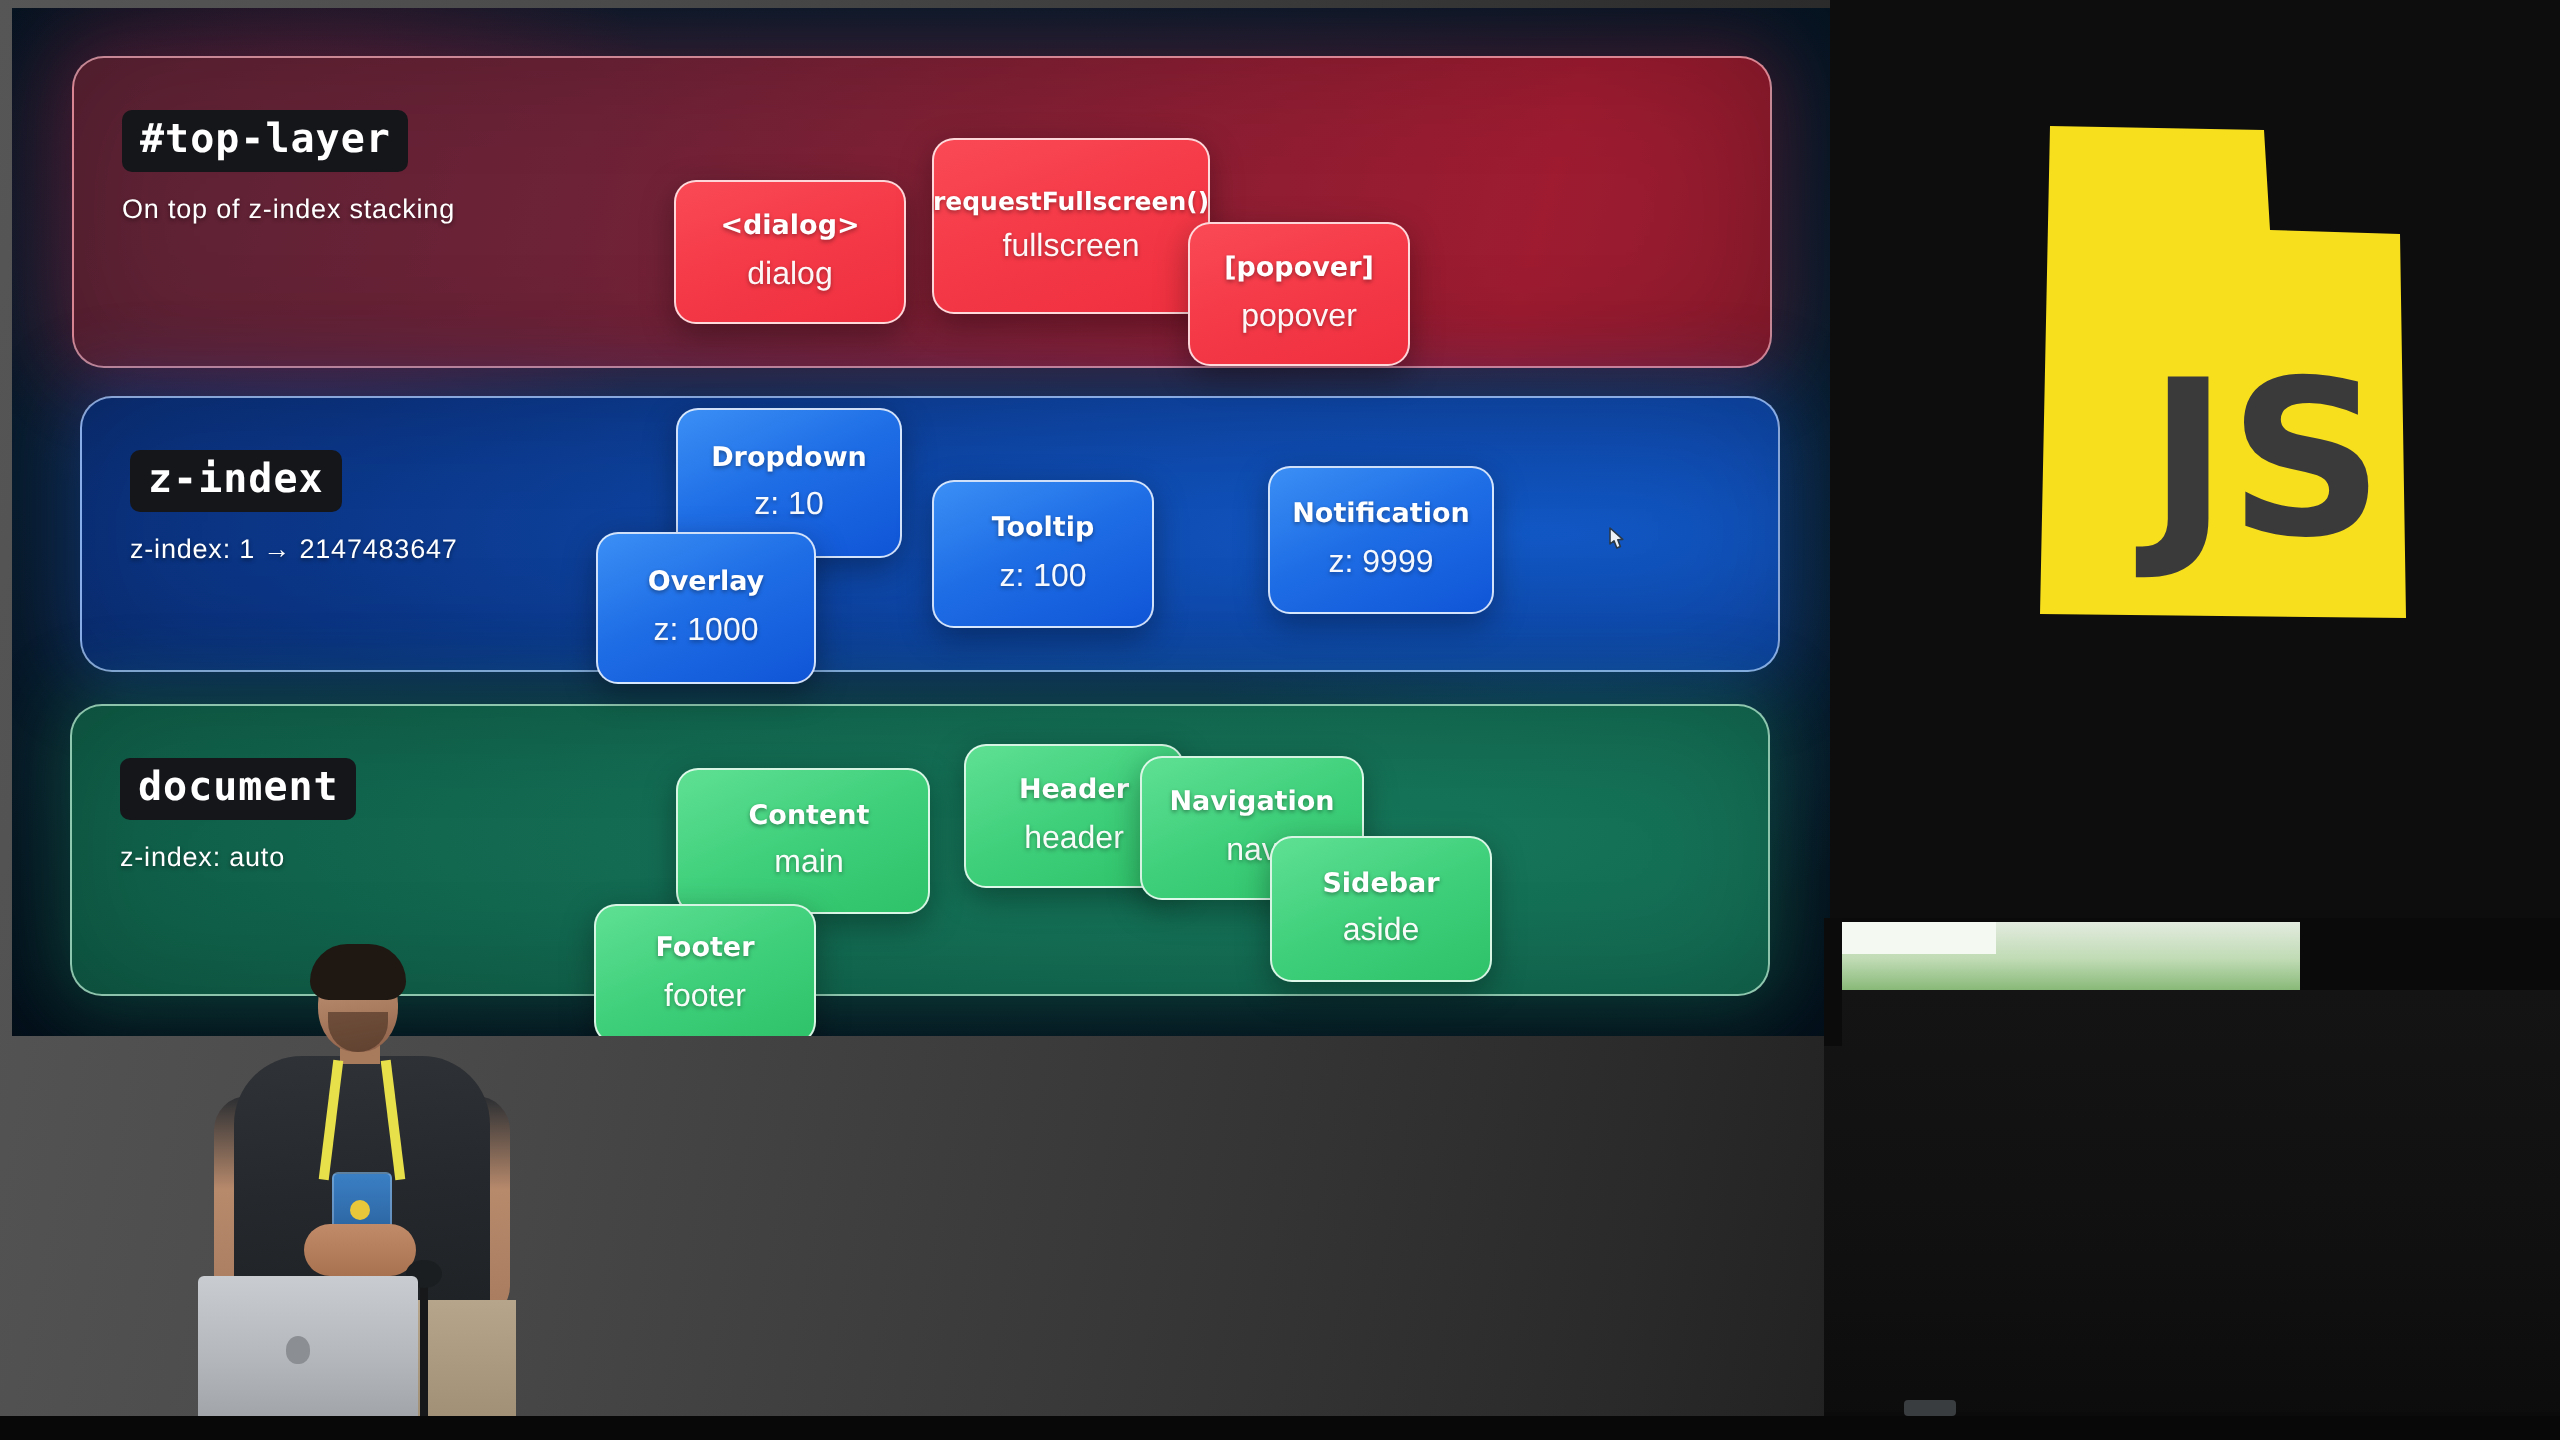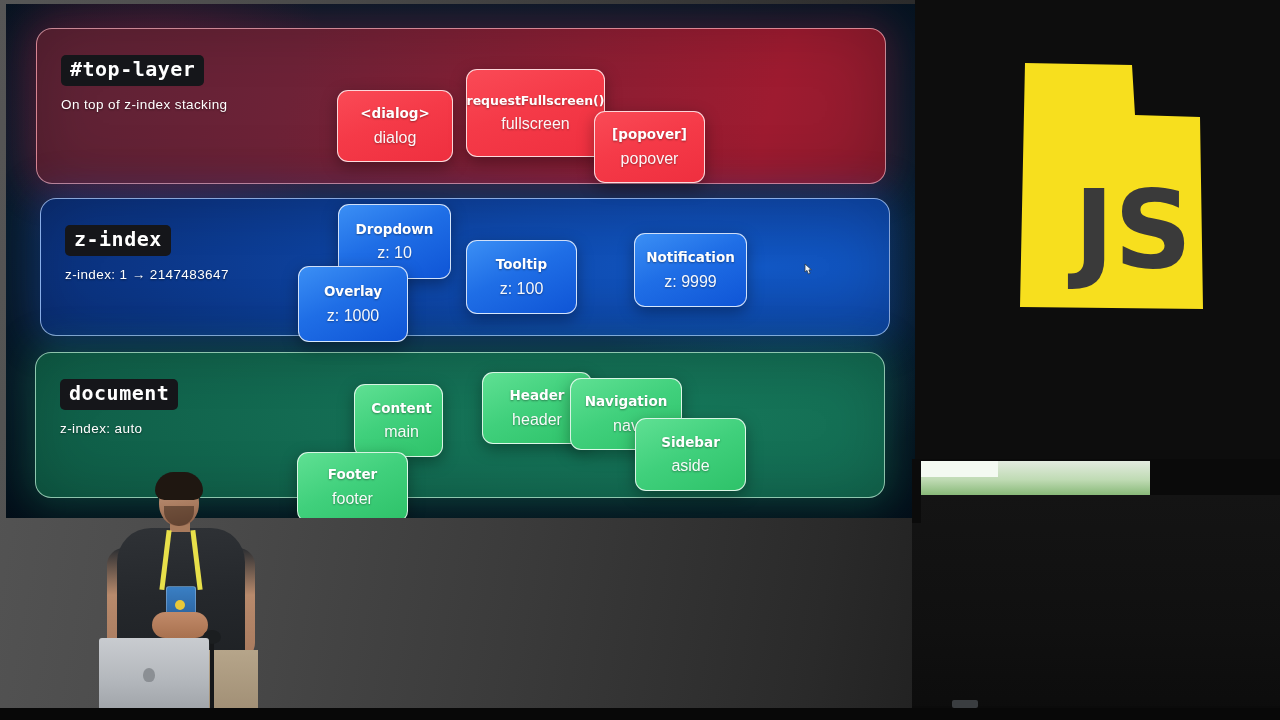--- a/index.html
+++ b/index.html
@@ -261,21 +261,21 @@
     </div>
     <div class="card blue" style="left:460px;top:236px;width:111px;height:74px;z-index:32;">
       <div class="c-title">Tooltip</div>
       <div class="c-sub">z: 100</div>
     </div>
     <div class="card blue" style="left:628px;top:229px;width:113px;height:74px;z-index:33;">
       <div class="c-title">Notification</div>
       <div class="c-sub">z: 9999</div>
     </div>
 
-    <div class="card green" style="left:348px;top:380px;width:89px;height:73px;z-index:40;padding-left:12px;">
+    <div class="card green" style="left:332px;top:380px;width:127px;height:73px;z-index:40;padding-left:12px;">
       <div class="c-title">Content</div>
       <div class="c-sub">main</div>
     </div>
     <div class="card green" style="left:291px;top:448px;width:111px;height:70px;z-index:41;">
       <div class="c-title">Footer</div>
       <div class="c-sub">footer</div>
     </div>
     <div class="card green" style="left:461px;top:368px;width:110px;height:72px;z-index:42;margin-left:15px;">
       <div class="c-title">Header</div>
       <div class="c-sub">header</div>

